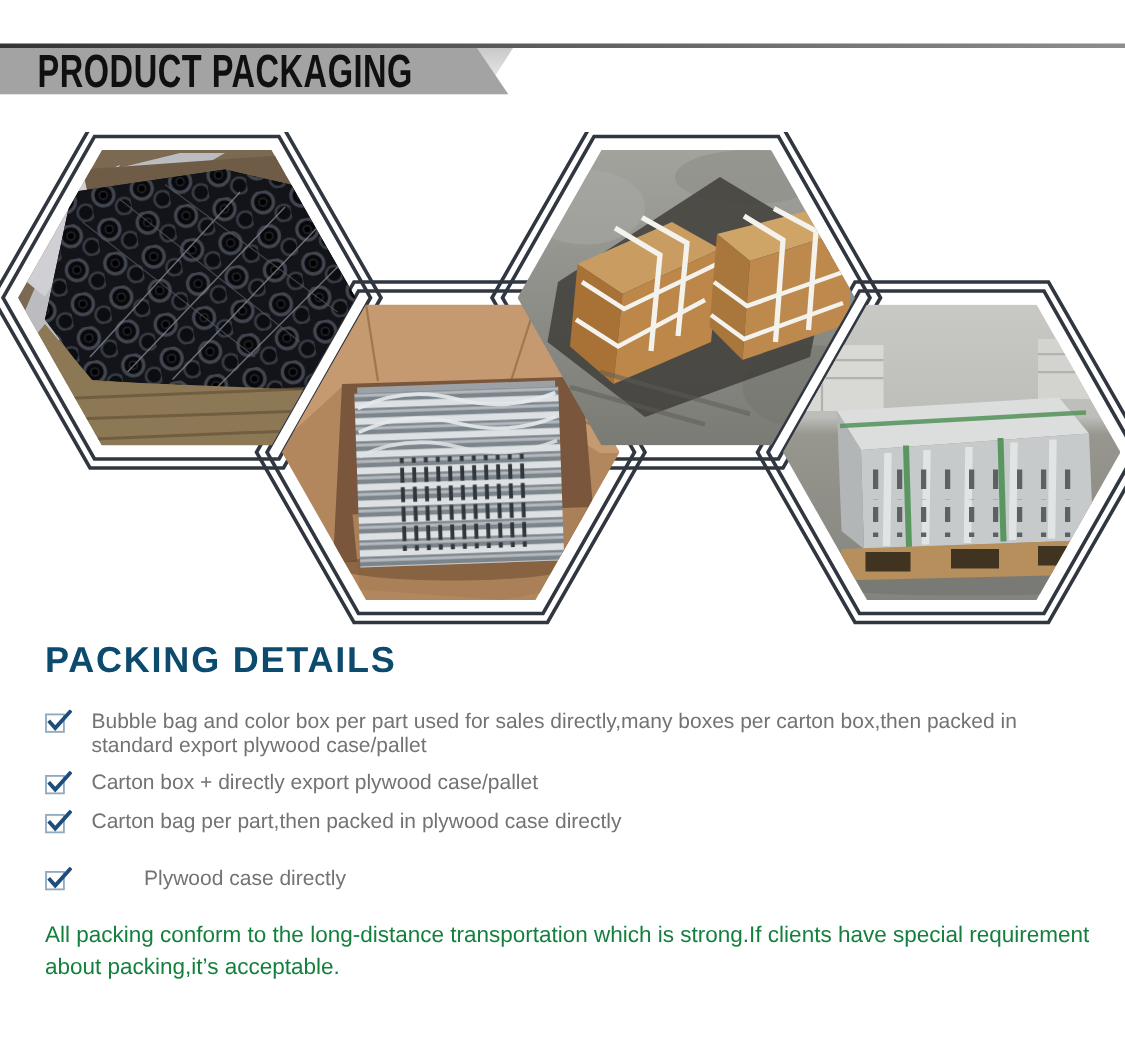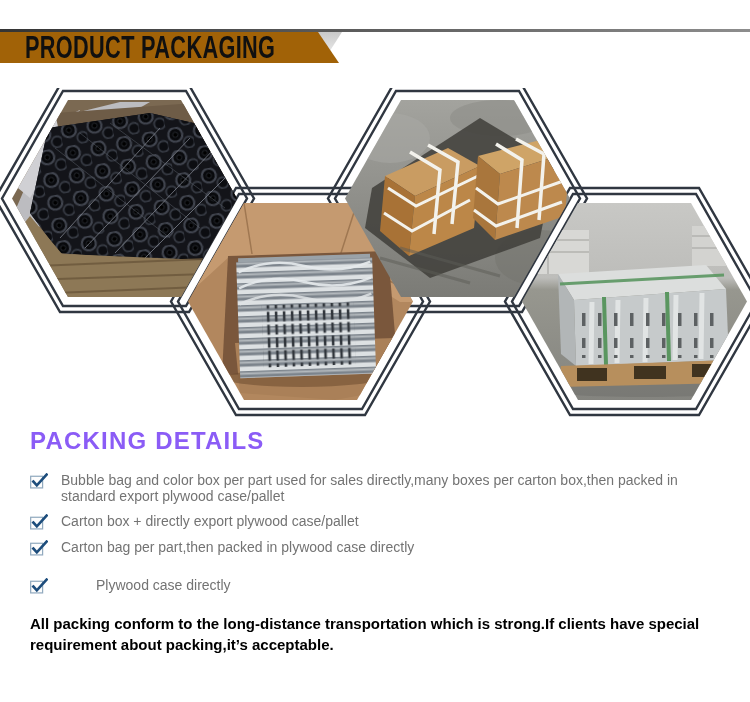--- a/index.html
+++ b/index.html
@@ -12,45 +12,45 @@
     position:absolute;top:29px;left:0;width:750px;height:3px;
     background:linear-gradient(to right,#343434 0%,#5a5a5a 45%,#8d8d8d 100%);
   }
   .ribbon-fold{
     position:absolute;top:32px;left:314px;width:28px;height:21px;
     background:linear-gradient(180deg,#c9c9c9 0%,#e8e8e8 100%);
     clip-path:polygon(0 0,100% 0,52% 100%);
     z-index:1;
   }
   .ribbon{
-    position:absolute;top:32px;left:0;width:339px;height:31px;background:#a16207;
+    position:absolute;top:32px;left:0;width:339px;height:31px;background:#a3a3a3;
     clip-path:polygon(0 0,93.8% 0,100% 100%,0 100%);
     filter:drop-shadow(0 2px 1.2px rgba(110,110,110,0.9));
     display:flex;align-items:center;z-index:2;
   }
   .section-title{
     margin-left:25px;font-size:31px;line-height:31px;font-weight:bold;color:#101010;
     transform:scaleX(0.70);transform-origin:0 50%;white-space:nowrap;letter-spacing:0.5px;
   }
   
   .hexband{position:absolute;top:88px;left:0;}
   
   .packing-heading{
     position:absolute;top:428px;left:30px;margin:0;
-    font-size:24px;line-height:26px;font-weight:bold;color:#8b5cf6;letter-spacing:1.2px;
+    font-size:24px;line-height:26px;font-weight:bold;color:#0c4a6e;letter-spacing:1.2px;
   }
   .items{position:absolute;top:473px;left:30px;width:695px;}
   .item{display:flex;gap:13px;margin-bottom:10px;}
   .item:nth-child(4){margin-top:22px;gap:48px;}
   .check{flex:0 0 auto;margin-top:0;}
   .item-text{font-size:14px;line-height:15.5px;color:#737373;}
   
   .note{
     position:absolute;top:613px;left:30px;width:700px;margin:0;
-    font-size:15px;line-height:21px;font-weight:bold;color:#000000;
+    font-size:15px;line-height:21px;font-weight:normal;color:#15803d;
   }
 </style>
 </head>
 <body>
 
 <div class="page">
 
   <div class="top-line"></div>
   <div class="ribbon-fold"></div>
   <div class="ribbon">

